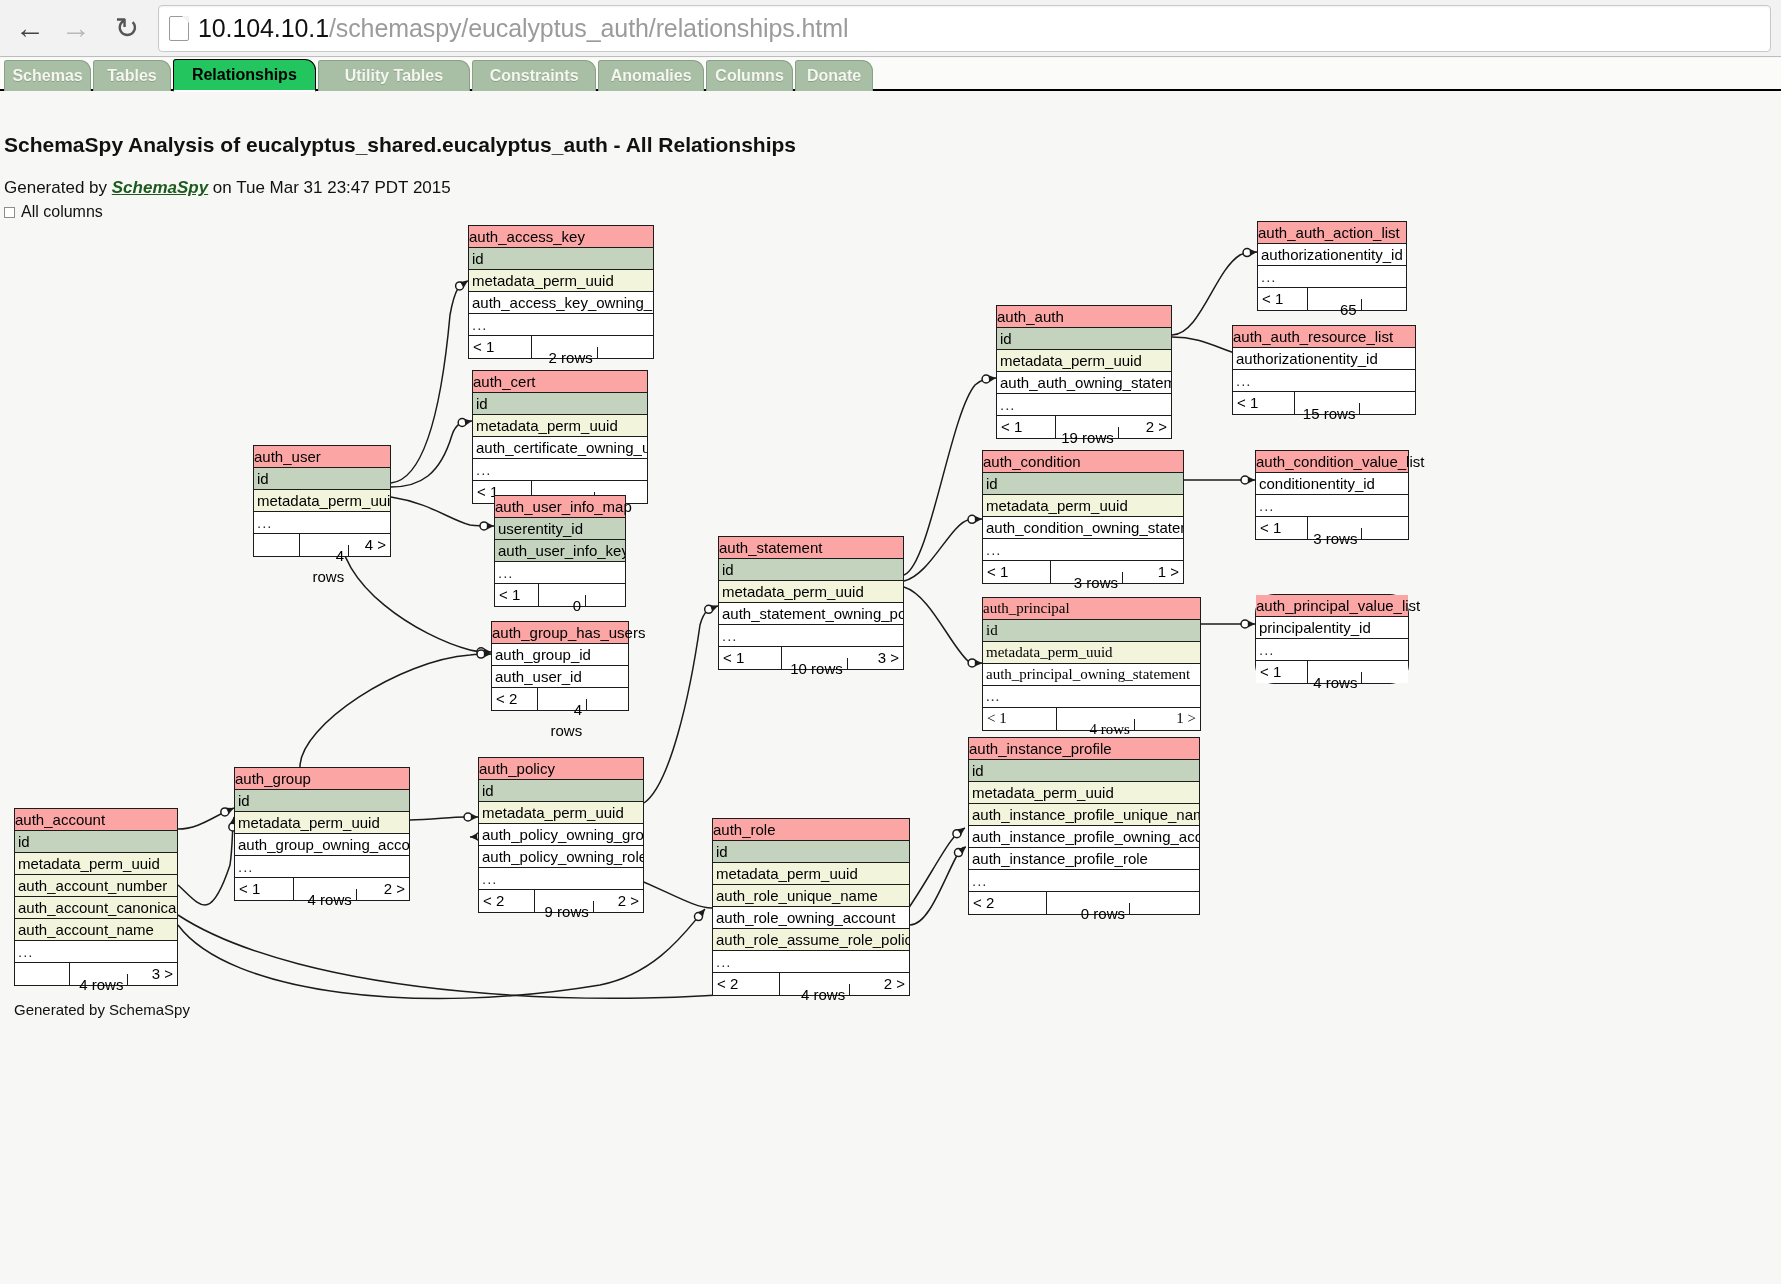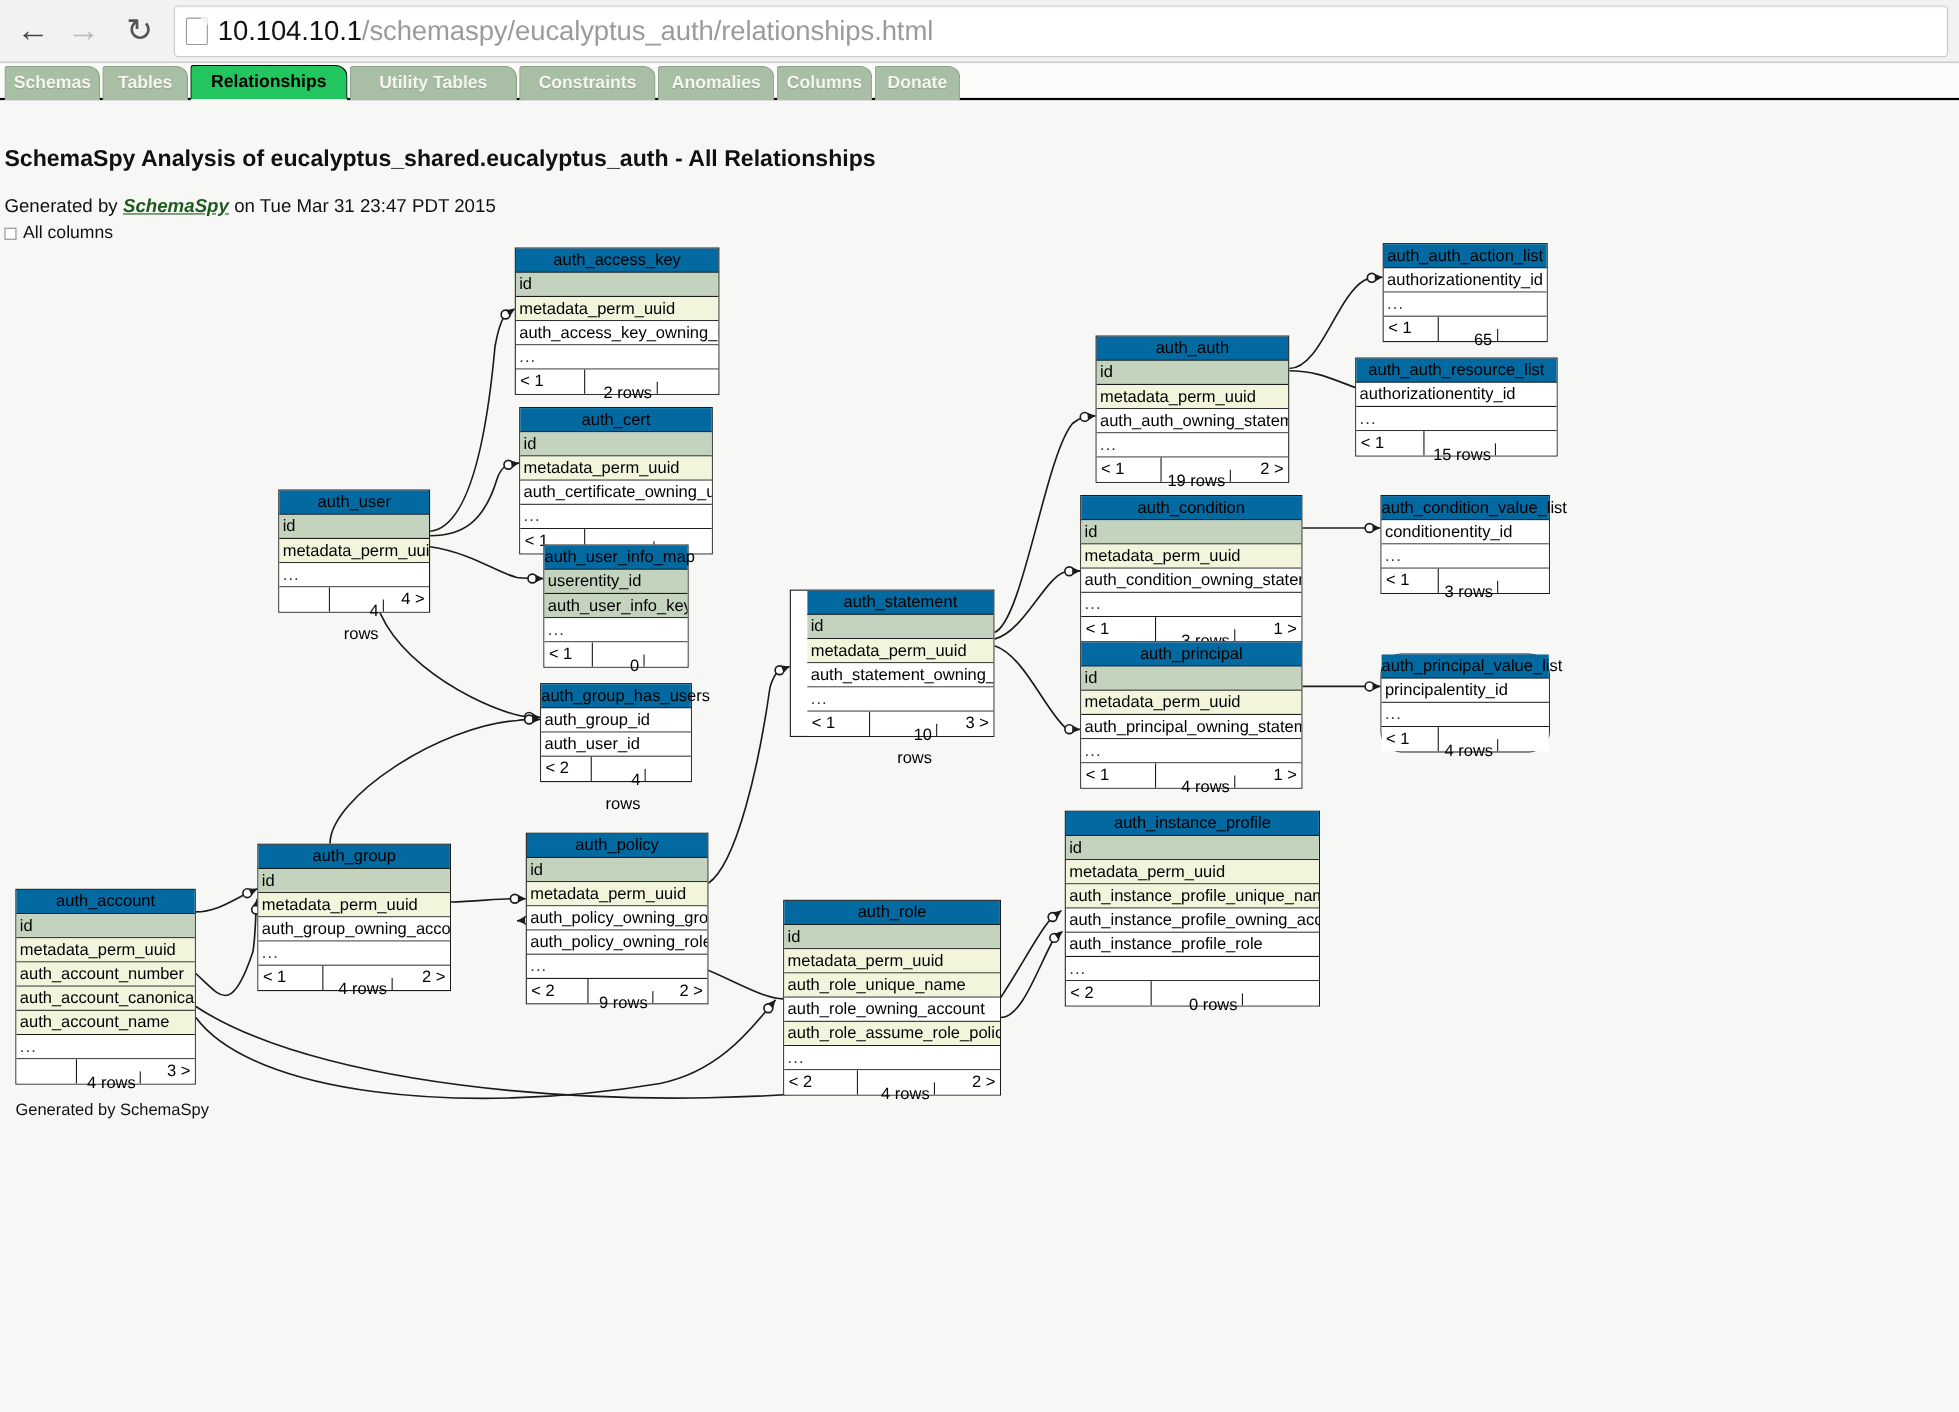--- a/index.html
+++ b/index.html
@@ -98,23 +98,23 @@
   #edges { position:absolute; left:0; top:0; width:1781px; height:1000px; }
 
   .tbl {
     position:absolute;
     border:1px solid #1c1c1c;
     background:#fff;
     font-size:15px; color:#000;
     z-index:3;
   }
   .tbl .thead {
-    background:#0369a1;
+    background:#fca5a5;
     border-bottom:1px solid #1c1c1c;
-    text-align:center; height:22px; line-height:21px;
+    height:22px; line-height:21px;
     font-size:15px;
   }
   .tbl .row {
     height:22px; line-height:21px;
     border-bottom:1px solid #1c1c1c;
     padding-left:3px; white-space:nowrap; overflow:hidden;
   }
   .tbl .row.pk  { background:#c3d3bd; }
   .tbl .row.idx { background:#f2f4dc; }
   .tbl .row.fk  { background:#ffffff; }
@@ -330,21 +330,21 @@
       <div class="row idx">auth_role_unique_name</div>
       <div class="row fk">auth_role_owning_account</div>
       <div class="row idx">auth_role_assume_role_policy_id</div>
       <div class="row dots">...</div>
       <div class="foot">
         <div class="f1">&lt; 2</div>
         <div class="f2">4 rows</div>
         <div class="f3">2 &gt;</div>
       </div>
     </div>
-    <div class="tbl" style="left: 718px; top: 311px; width: 186px; padding-left: 15px;">
+    <div class="tbl" style="left: 718px; top: 311px; width: 186px;">
       <div class="thead">auth_statement</div>
       <div class="row pk">id</div>
       <div class="row idx">metadata_perm_uuid</div>
       <div class="row fk">auth_statement_owning_policy</div>
       <div class="row dots">...</div>
       <div class="foot">
         <div class="f1">&lt; 1</div>
         <div class="f2">10 rows</div>
         <div class="f3">3 &gt;</div>
       </div>
@@ -366,21 +366,21 @@
       <div class="row pk">id</div>
       <div class="row idx">metadata_perm_uuid</div>
       <div class="row fk">auth_condition_owning_statement</div>
       <div class="row dots">...</div>
       <div class="foot">
         <div class="f1">&lt; 1</div>
         <div class="f2">3 rows</div>
         <div class="f3">1 &gt;</div>
       </div>
     </div>
-    <div class="tbl" style="left: 982px; top: 358px; width: 202px;">
+    <div class="tbl" style="left: 982px; top: 372px; width: 219px; font-family: Liberation Serif, serif;">
       <div class="thead">auth_principal</div>
       <div class="row pk">id</div>
       <div class="row idx">metadata_perm_uuid</div>
       <div class="row fk">auth_principal_owning_statement</div>
       <div class="row dots">...</div>
       <div class="foot">
         <div class="f1">&lt; 1</div>
         <div class="f2">4 rows</div>
         <div class="f3">1 &gt;</div>
       </div>

